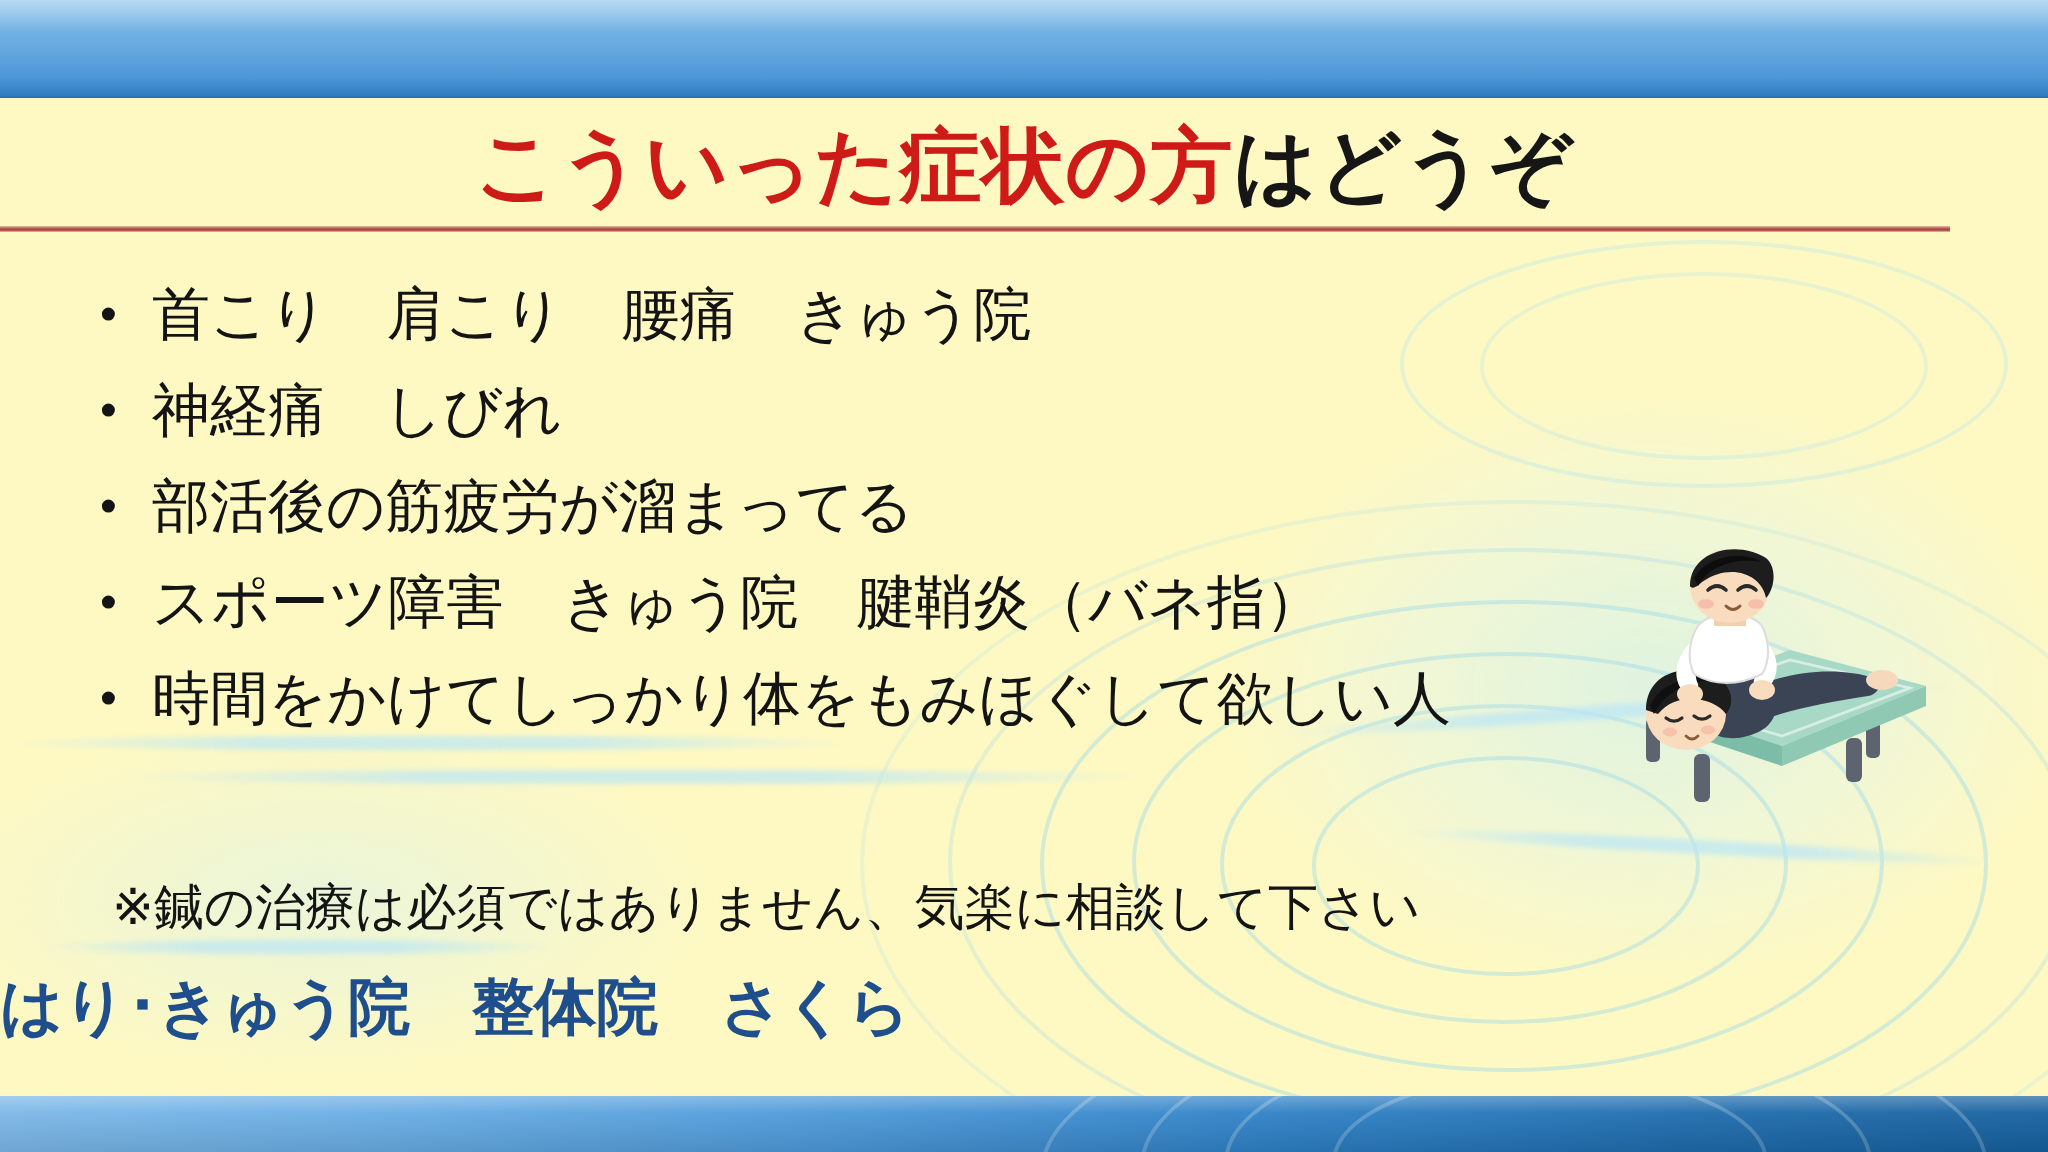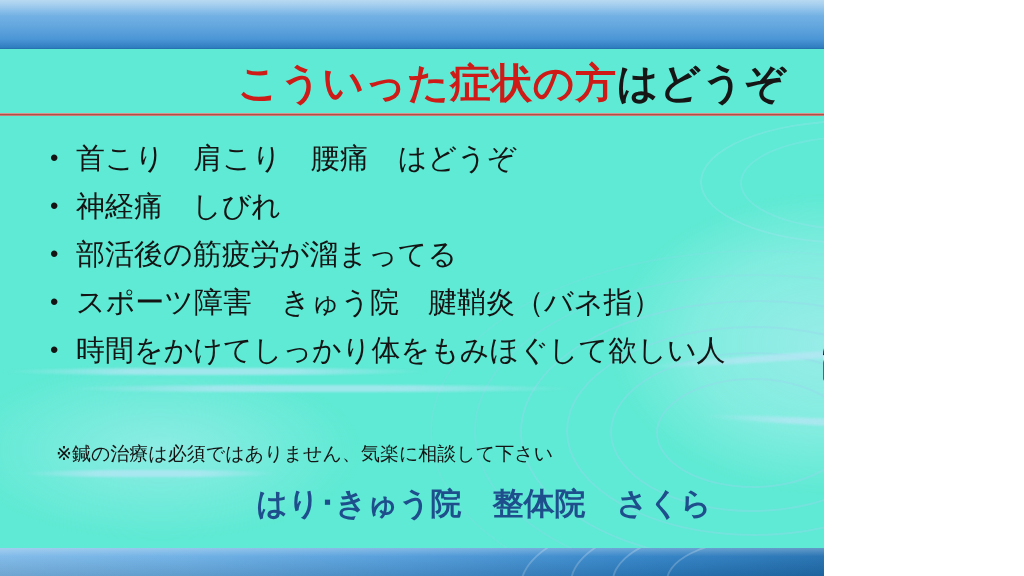--- a/index.html
+++ b/index.html
@@ -7,24 +7,24 @@
     margin: 0;
     padding: 0;
     background: #ffffff;
   }
   body {
     font-family: "Liberation Sans", "DejaVu Sans", sans-serif;
   }
 
   .slide {
     position: relative;
-    width: 824px;
+    width: 1024px;
     height: 576px;
     overflow: hidden;
-    background: #5eead4;
+    background: #fef9c3;
   }
 
   
   .bg-art {
     position: absolute;
     inset: 0;
     overflow: hidden;
     z-index: 0;
   }
   .ripple-field {
@@ -225,32 +225,32 @@
   .bullet-text {
     flex: 1 1 auto;
   }
 
   
   .note-line {
     position: absolute;
     left: 56px;
     top: 432px;
     z-index: 5;
-    font-size: 19px;
+    font-size: 25px;
     line-height: 44px;
     color: #141414;
     white-space: nowrap;
   }
   .signature-line {
     position: absolute;
     left: 0;
     top: 482px;
     width: 968px;
     z-index: 5;
-    text-align: center;
+    text-align: left;
     font-size: 31px;
     line-height: 44px;
     font-weight: bold;
     color: #1f4e8c;
     white-space: nowrap;
   }
 
   
   .illustration {
     position: absolute;
@@ -292,21 +292,21 @@
   </div>
 
   <div class="title-area">
     <h1 class="slide-title"><span class="title-red">こういった症状の方</span><span class="title-black">はどうぞ</span></h1>
   </div>
   <div class="title-rule"></div>
 
   <ul class="bullet-list">
     <li class="bullet-item">
       <span class="bullet-dot">•</span>
-      <span class="bullet-text">首こり　肩こり　腰痛　はどうぞ</span>
+      <span class="bullet-text">首こり　肩こり　腰痛　きゅう院</span>
     </li>
     <li class="bullet-item">
       <span class="bullet-dot">•</span>
       <span class="bullet-text">神経痛　しびれ</span>
     </li>
     <li class="bullet-item">
       <span class="bullet-dot">•</span>
       <span class="bullet-text">部活後の筋疲労が溜まってる</span>
     </li>
     <li class="bullet-item">

